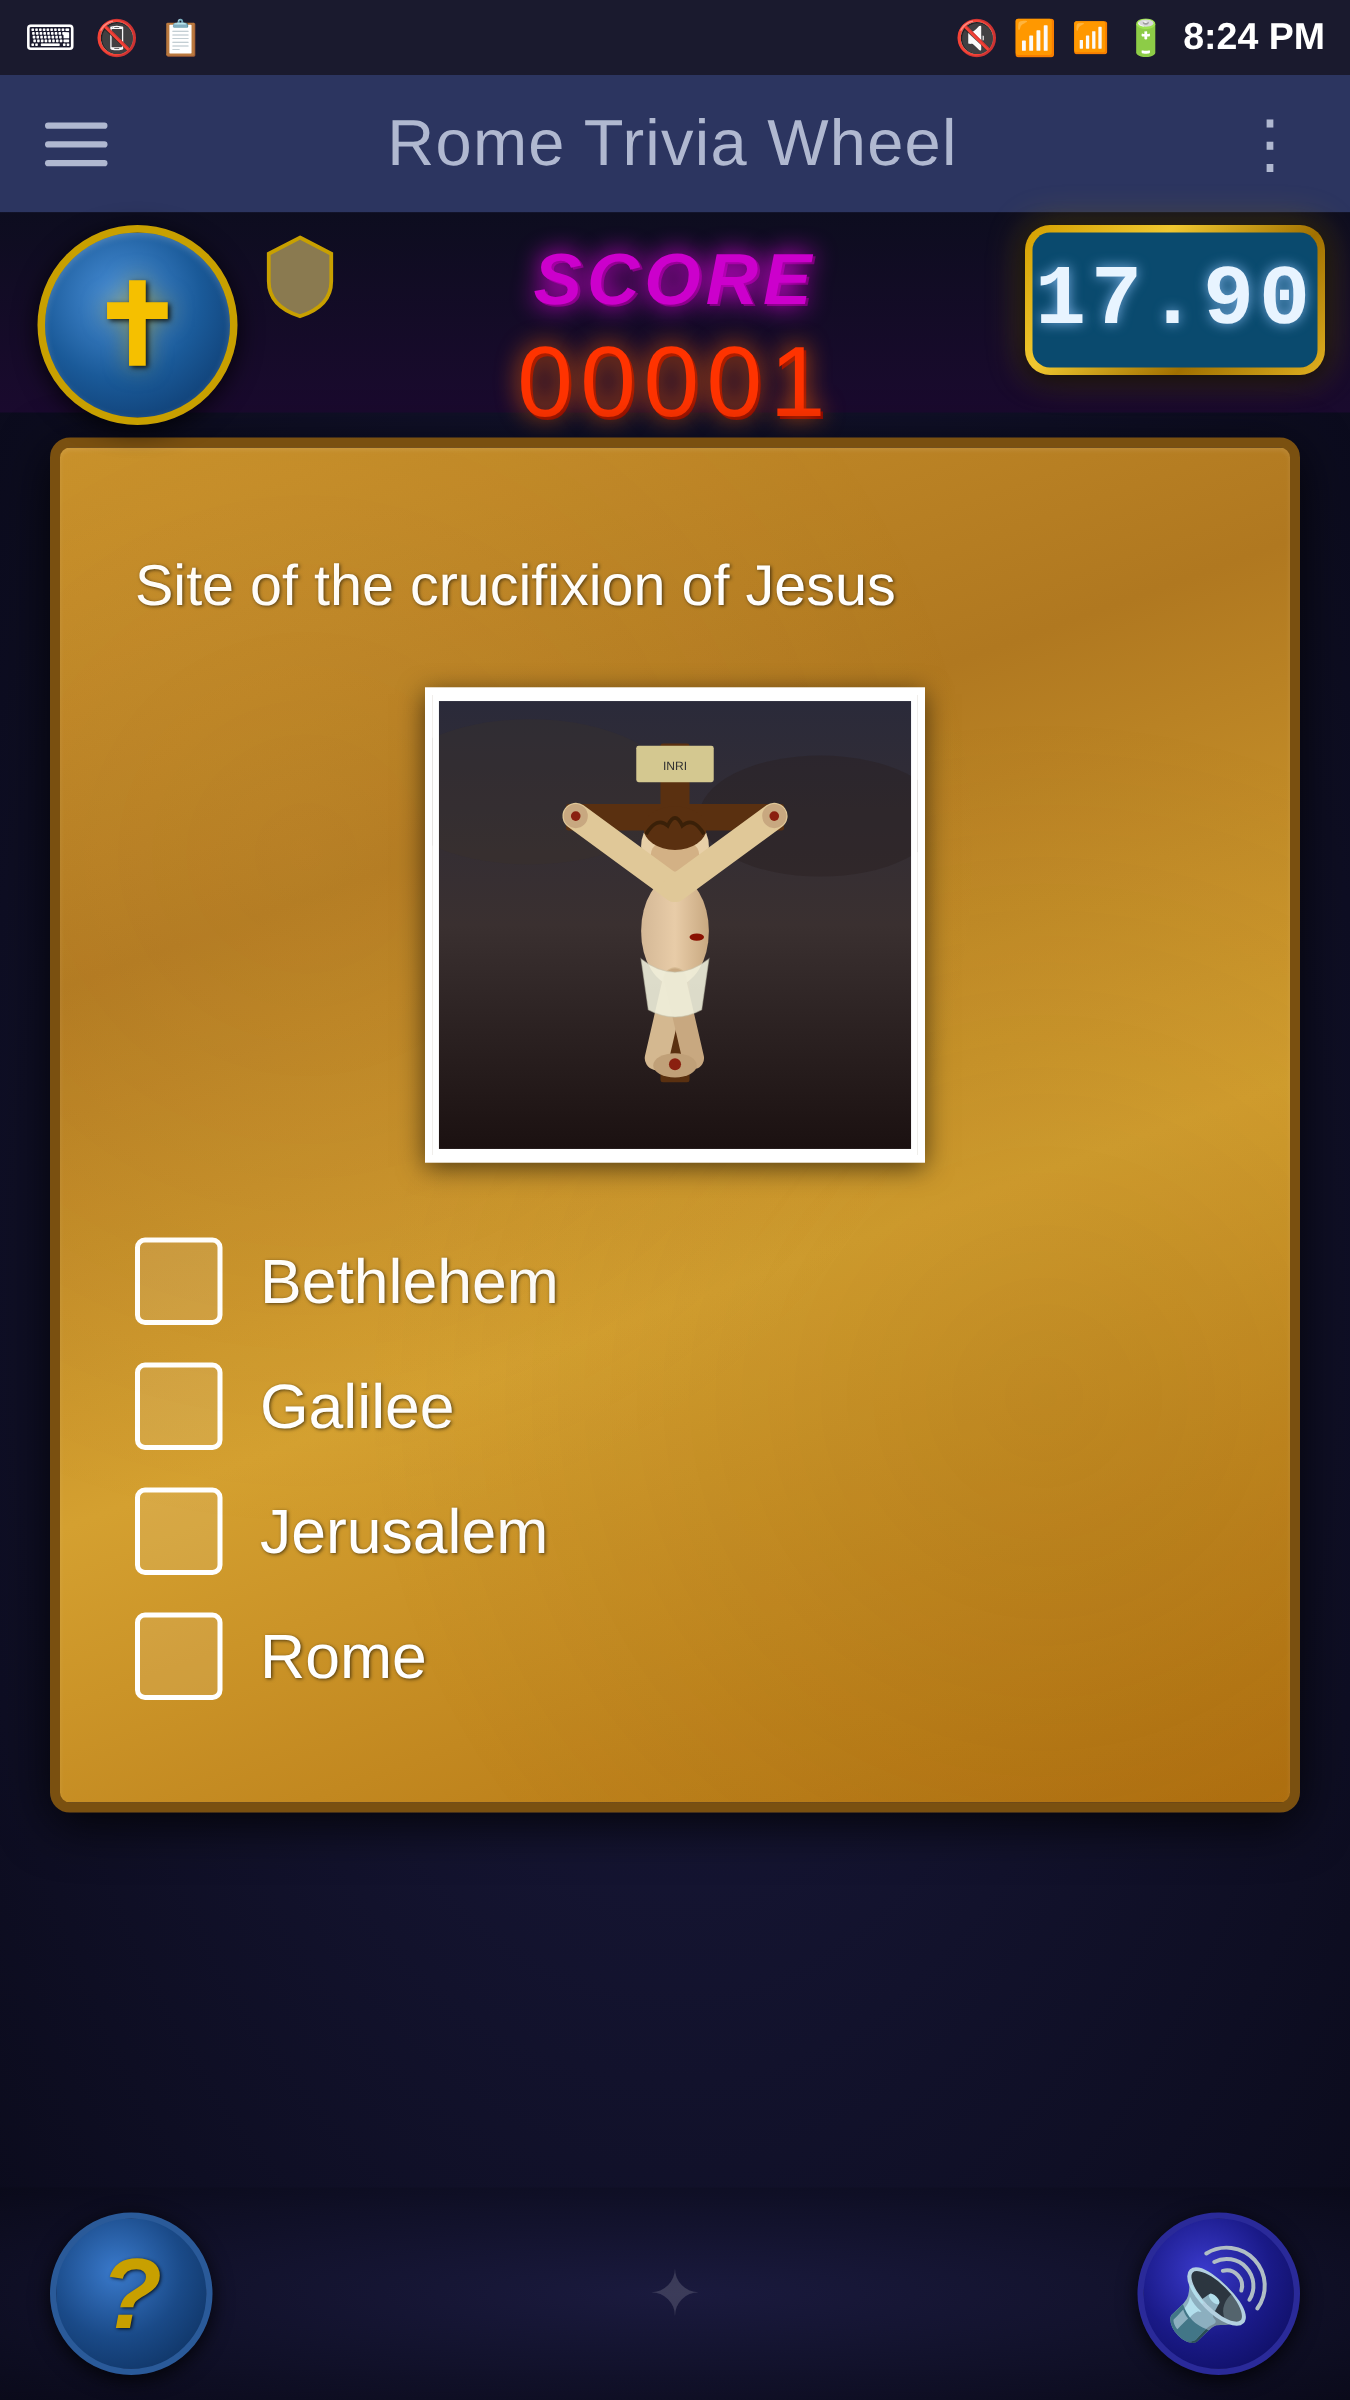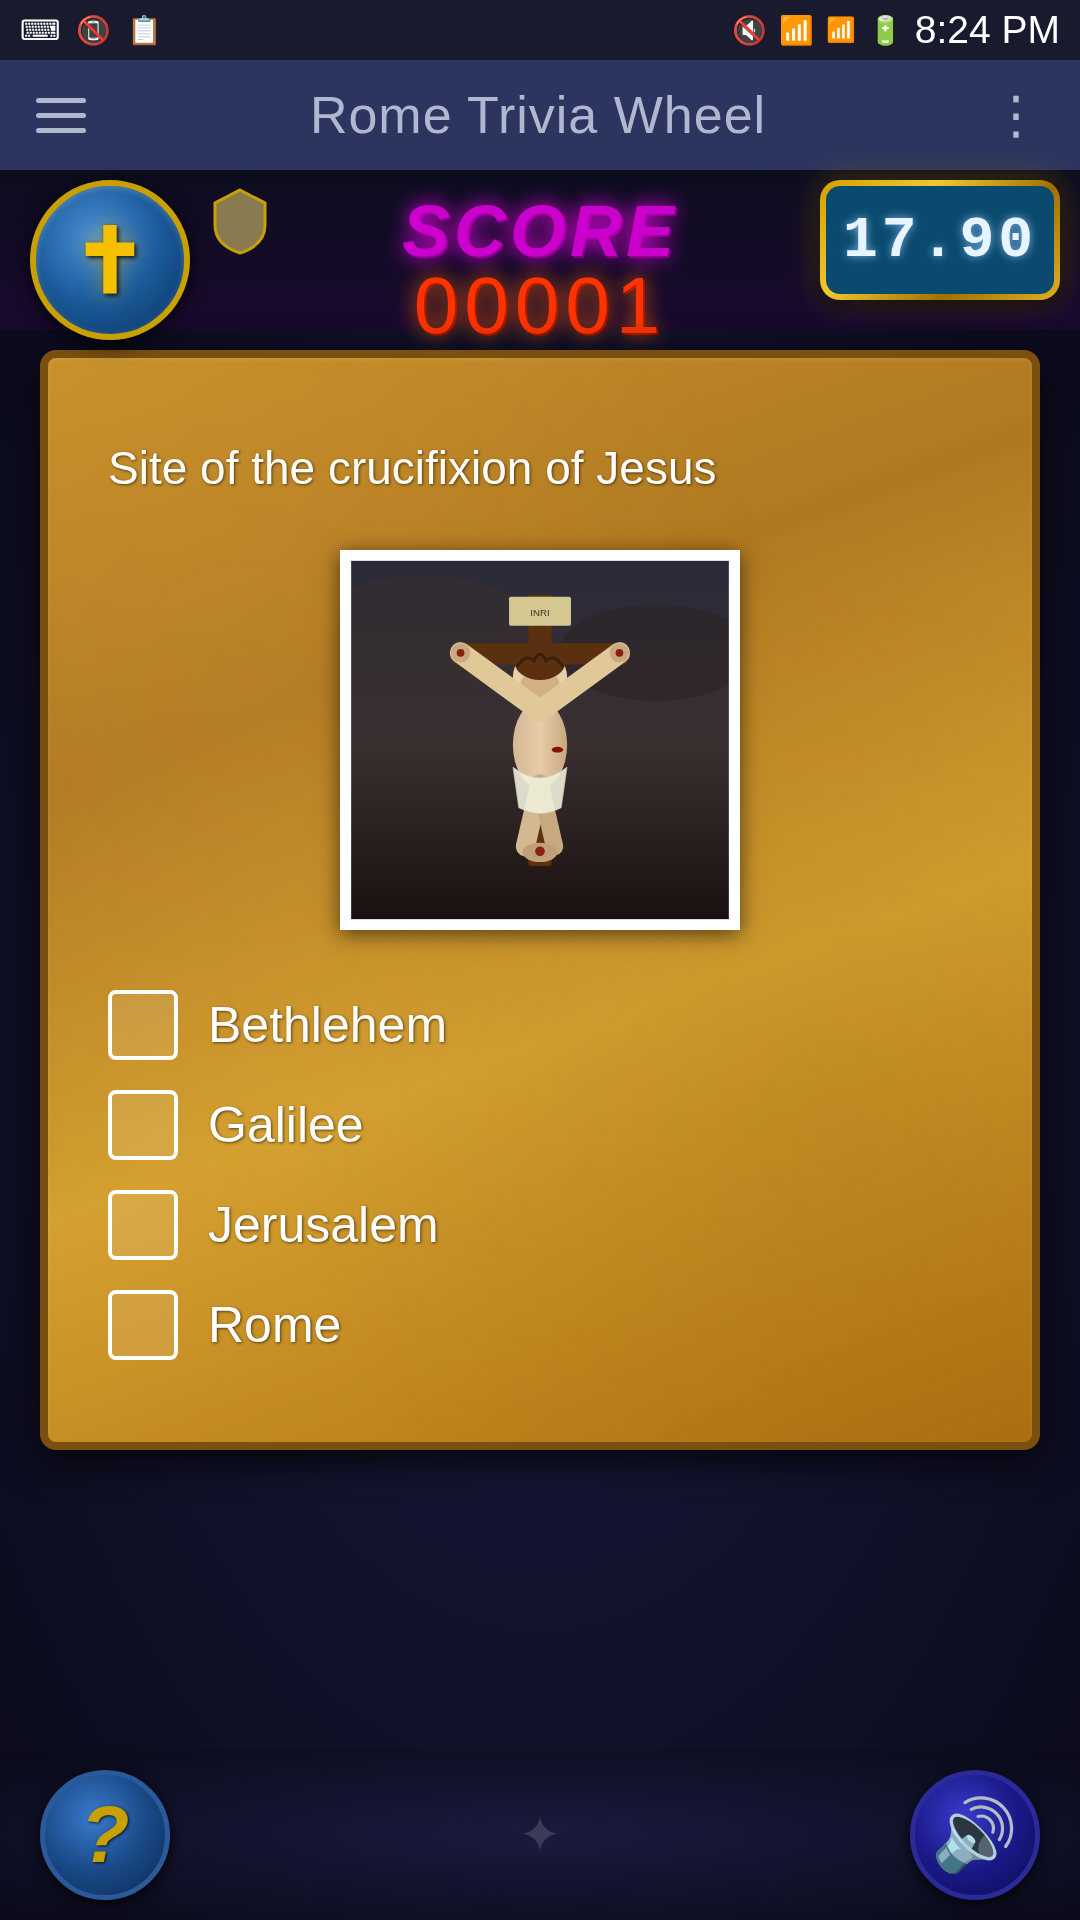--- a/index.html
+++ b/index.html
@@ -91,21 +91,21 @@
       width: 100%;
       height: 100%;
       background: linear-gradient(180deg, #0d0d1f 0%, #1a0a2e 100%);
     }
 
     .score-text-display {
       position: absolute;
       top: 20px;
       left: 50%;
       transform: translateX(-50%);
-      font-size: 72px;
+      font-size: 58px;
       font-weight: 900;
       font-style: italic;
       color: #cc00cc;
       text-shadow: 0 0 20px #ff00ff, 2px 2px 0 #660066;
       letter-spacing: 4px;
       font-family: Impact, Arial, sans-serif;
       white-space: nowrap;
     }
 
     .score-value-text {
@@ -191,21 +191,21 @@
       height: 100%;
       border-radius: 14px;
       background: #0a4a6e;
       display: flex;
       align-items: center;
       justify-content: center;
     }
 
     .timer-value {
       color: #e8f4ff;
-      font-size: 58px;
+      font-size: 68px;
       font-family: 'Courier New', monospace;
       font-weight: 700;
       letter-spacing: 4px;
       text-shadow: 0 0 10px rgba(150,200,255,0.8);
     }
 
     
     .question-card {
       width: 1000px;
       min-height: 1100px;
@@ -373,21 +373,21 @@
   <div class="status-left">
     <span style="font-size:28px;">⌨</span>
     <span style="font-size:28px;">📵</span>
     <span style="font-size:28px;">📋</span>
   </div>
   <div class="status-right">
     <span style="font-size:28px;">🔇</span>
     <span style="font-size:28px;">📶</span>
     <span style="font-size:24px;">📶</span>
     <span style="font-size:28px;">🔋</span>
-    <span style="font-size:39px; font-weight:normal;">8:24 PM</span>
+    <span style="font-size:30px; font-weight:bold;">8:24 PM</span>
   </div>
 </div>
 
 <div class="app-bar">
   <div class="hamburger-lines">
     <span></span>
     <span></span>
     <span></span>
   </div>
   <span class="app-bar-title">Rome Trivia Wheel</span>

